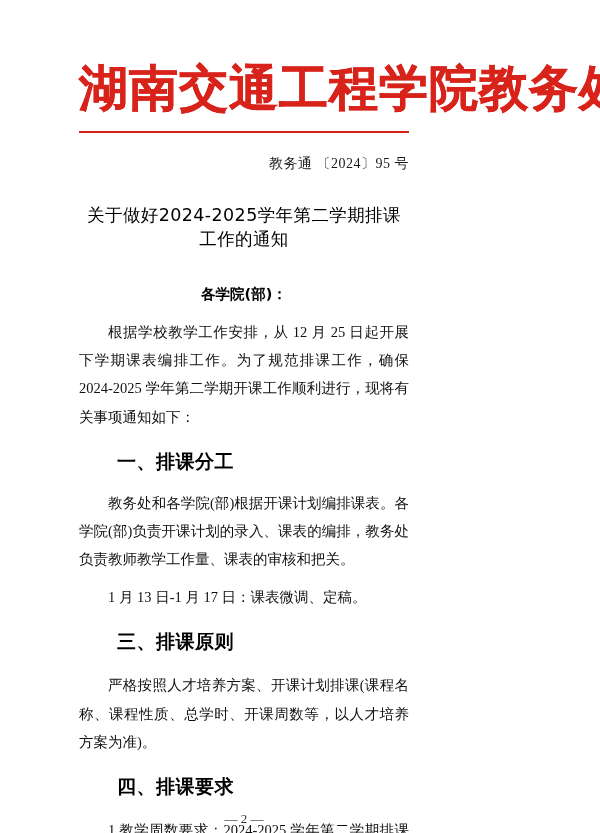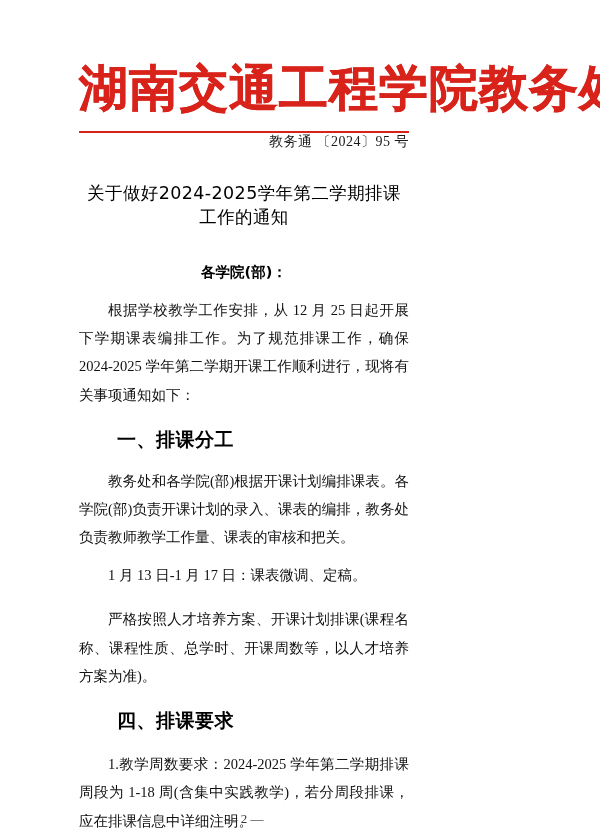--- a/index.html
+++ b/index.html
@@ -34,20 +34,21 @@
     line-height: 1.12;
     white-space: nowrap;
     -webkit-text-stroke: 0.6px #d8231b;
   }
   .red-rule {
     margin-top: 14px;
     height: 2px;
     background: #d8231b;
   }
   .doc-number {
+    margin-top: 22px;
     text-align: right;
     font-size: 14px;
     letter-spacing: 0.5px;
     color: #1a1a1a;
   }
   .doc-title {
     margin-top: 30px;
     text-align: center;
     font-family: "DejaVu Sans", sans-serif;
     font-weight: normal;
@@ -116,20 +117,21 @@
 
   <div class="addressee">各学院(部)：</div>
 
   <div class="para">根据学校教学工作安排，从 12 月 25 日起开展下学期课表编排工作。为了规范排课工作，确保 2024-2025 学年第二学期开课工作顺利进行，现将有关事项通知如下：</div>
 
   <div class="section-heading">一、排课分工</div>
   <div class="para">教务处和各学院(部)根据开课计划编排课表。各学院(部)负责开课计划的录入、课表的编排，教务处负责教师教学工作量、课表的审核和把关。</div>
 
   <div class="line">1 月 13 日-1 月 17 日：课表微调、定稿。</div>
 
+  <div class="section-heading">三、排课原则</div>
   <div class="para tight">严格按照人才培养方案、开课计划排课(课程名称、课程性质、总学时、开课周数等，以人才培养方案为准)。</div>
 
   <div class="section-heading">四、排课要求</div>
   <div class="para tight">1.教学周数要求：2024-2025 学年第二学期排课周段为 1-18 周(含集中实践教学)，若分周段排课，应在排课信息中详细注明。</div>
 
   <div class="footer-page">— 2 —</div>
 
 </div>
 
 </body></html>

